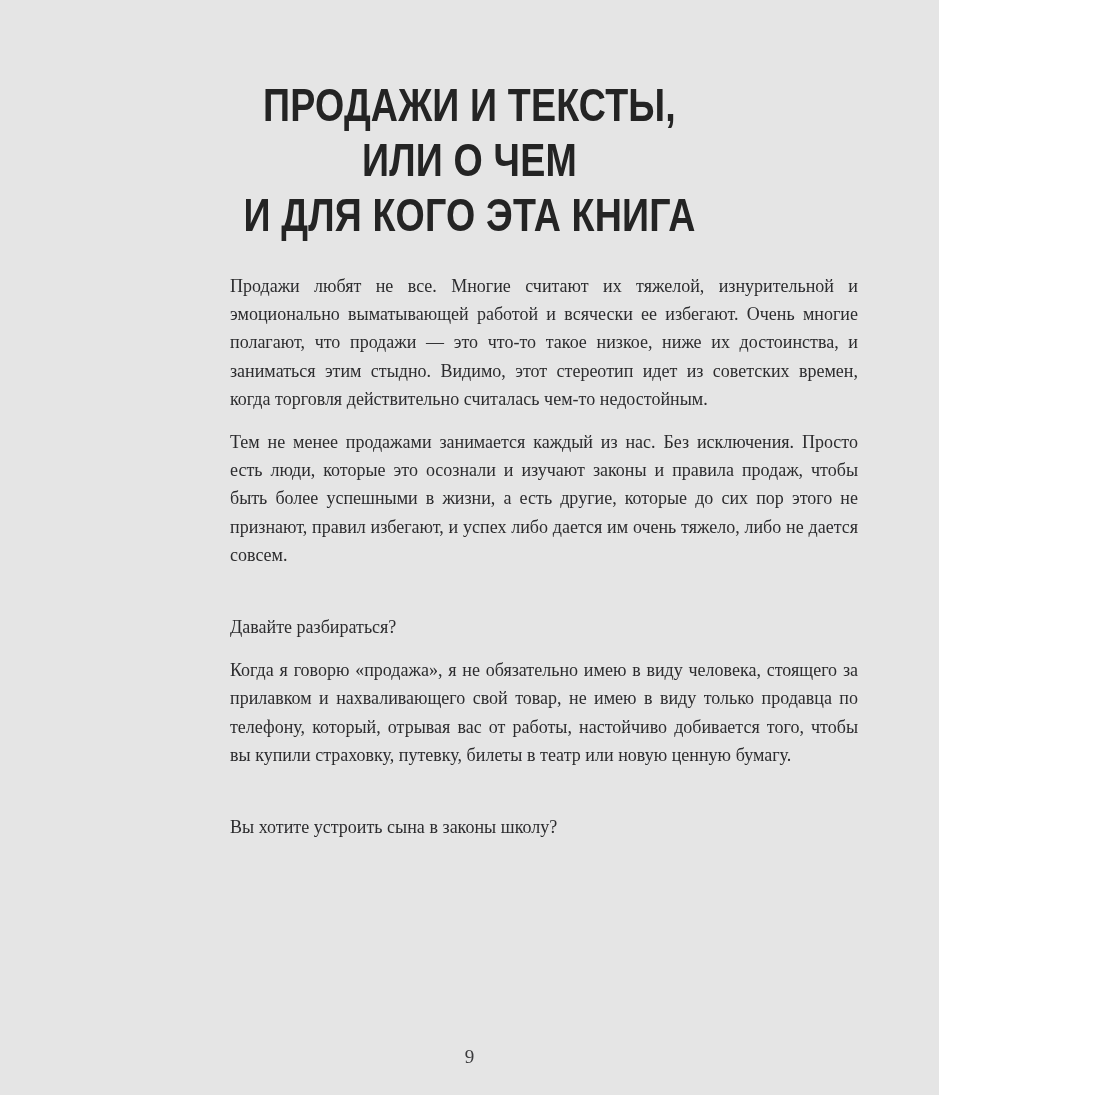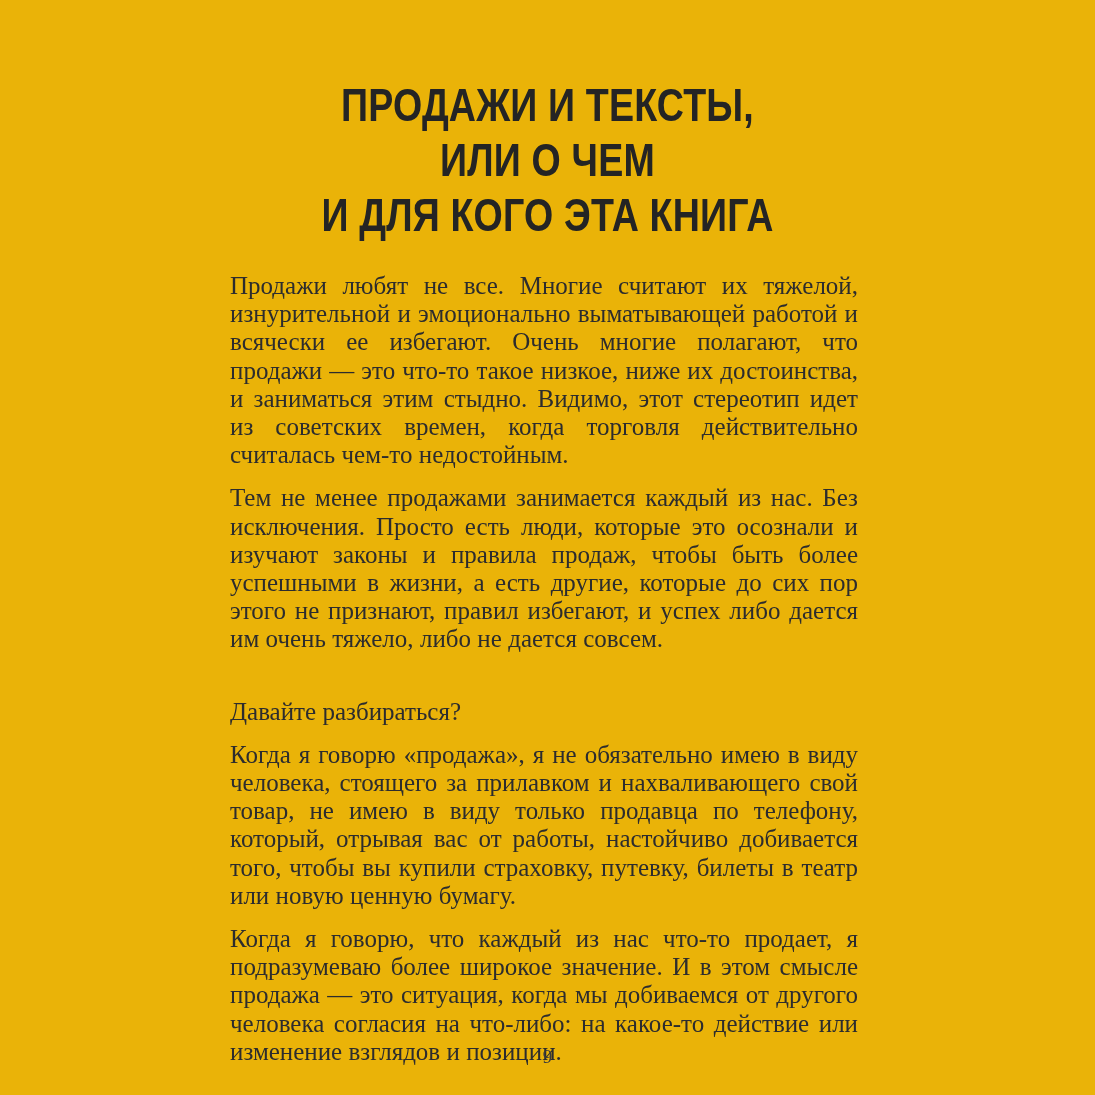--- a/index.html
+++ b/index.html
@@ -12,23 +12,23 @@
   body {
     width: 1095px;
     height: 1095px;
     overflow: hidden;
     font-family: "Liberation Serif", "DejaVu Serif", serif;
     -webkit-font-smoothing: antialiased;
   }
 
   .page {
     position: relative;
-    width: 1095px;
+    width: 939px;
     height: 1095px;
-    background: #eab308;
+    background: #e5e5e5;
     box-sizing: border-box;
   }
 
   
   .chapter-title {
     position: absolute;
     left: 0;
     right: 0;
     top: 46px;
     text-align: center;
@@ -52,21 +52,21 @@
   .body-block {
     position: absolute;
     left: 230px;
     top: 272px;
     width: 628px;
   }
 
   .body-para {
     margin: 0 0 15px 0;
     font-family: "Liberation Serif", "DejaVu Serif", serif;
-    font-size: 25px;
+    font-size: 18px;
     line-height: 28.2px;
     color: #2c2c2e;
     text-align: justify;
     text-justify: inter-word;
     hyphens: manual;
     -webkit-hyphens: manual;
     word-spacing: 0.1px;
   }
 
   .body-para:last-child {
@@ -101,19 +101,18 @@
     <span class="title-line">ПРОДАЖИ И ТЕКСТЫ,</span>
     <span class="title-line">ИЛИ О ЧЕМ</span>
     <span class="title-line">И ДЛЯ КОГО ЭТА КНИГА</span>
   </h1>
 
   <div class="body-block">
     <p class="body-para">Продажи любят не все. Многие считают их тяжелой, изнурительной и эмоционально выматывающей работой и всячески ее избегают. Очень многие полагают, что продажи — это что-то такое низкое, ниже их достоинства, и заниматься этим стыдно. Видимо, этот стереотип идет из советских времен, когда торговля действительно считалась чем-то недостойным.</p>
     <p class="body-para">Тем не менее продажами занимается каждый из нас. Без исключения. Просто есть люди, которые это осознали и изучают законы и правила продаж, чтобы быть более успешными в жизни, а есть другие, которые до сих пор этого не признают, правил избегают, и успех либо дается им очень тяжело, либо не дается совсем.</p>
     <p class="body-para no-justify">Давайте разбираться?</p>
     <p class="body-para">Когда я говорю «продажа», я не обязательно имею в виду человека, стоящего за прилавком и нахваливающего свой товар, не имею в виду только продавца по телефону, который, отрывая вас от работы, настойчиво добивается того, чтобы вы купили страховку, путевку, билеты в театр или новую ценную бумагу.</p>
-    <p class="body-para">Когда я говорю, что каждый из нас что-то продает, я подразумеваю более широкое значение. И в этом смысле продажа — это ситуация, когда мы добиваемся от другого человека согласия на что-либо: на какое-то действие или изменение взглядов и позиции.</p>
     <p class="body-para no-justify">Вы хотите устроить сына в законы школу?</p>
   </div>
 
   <div class="folio">9</div>
 
 </div>
 
 </body></html>

